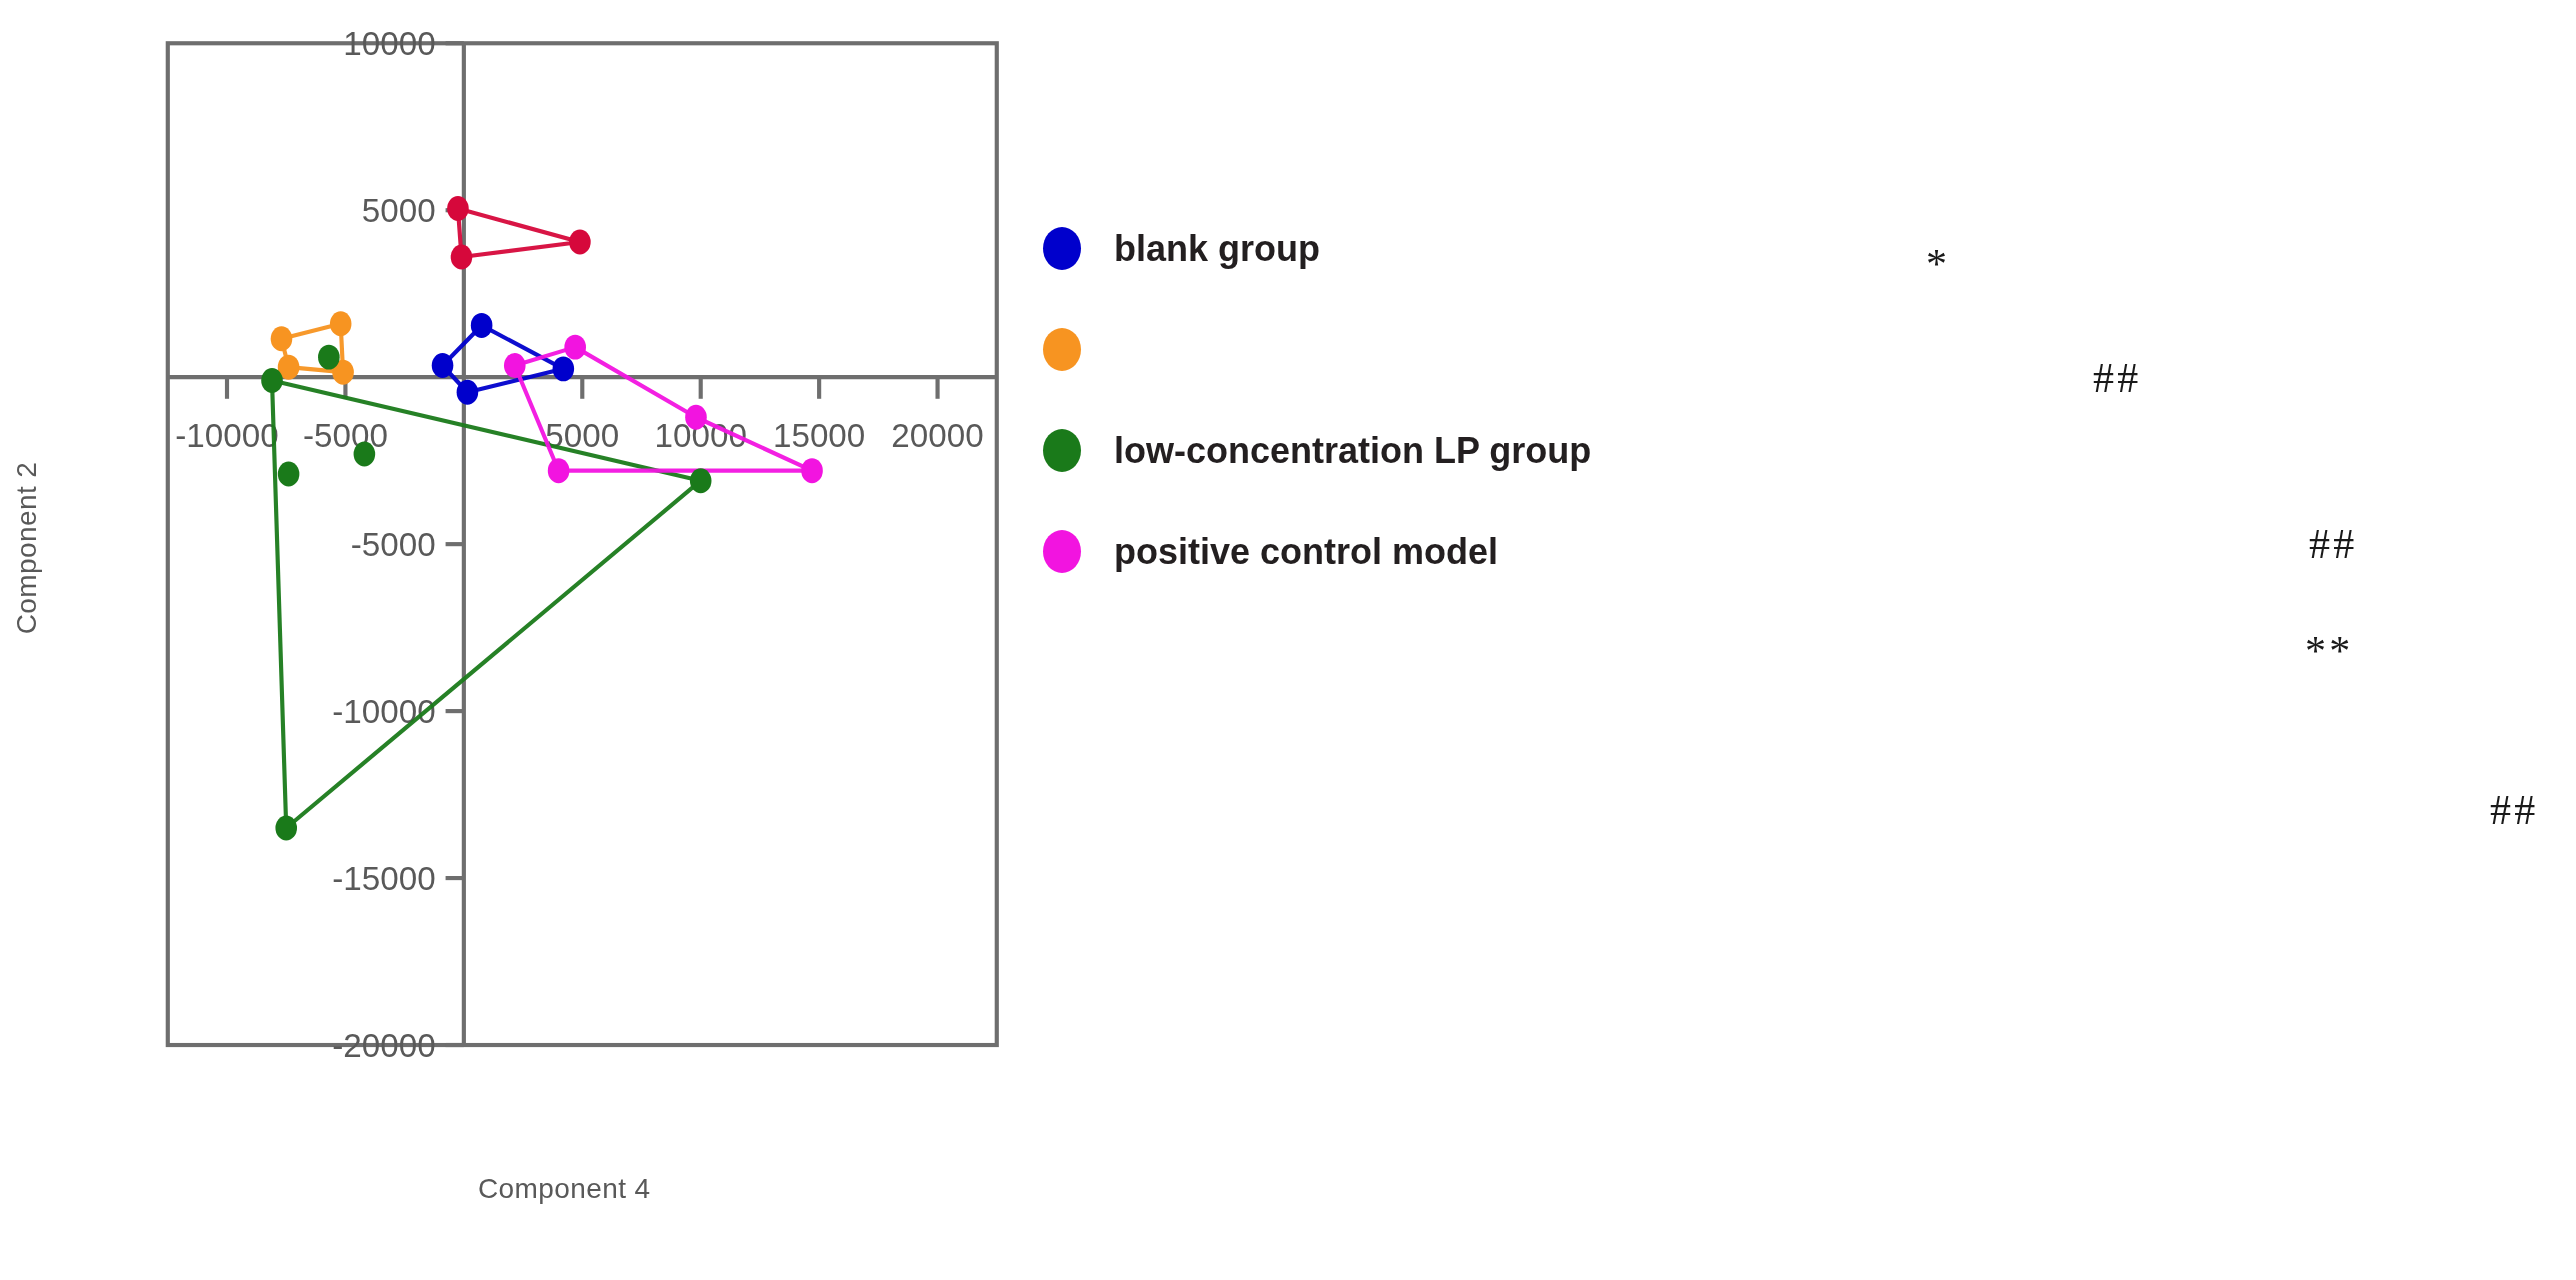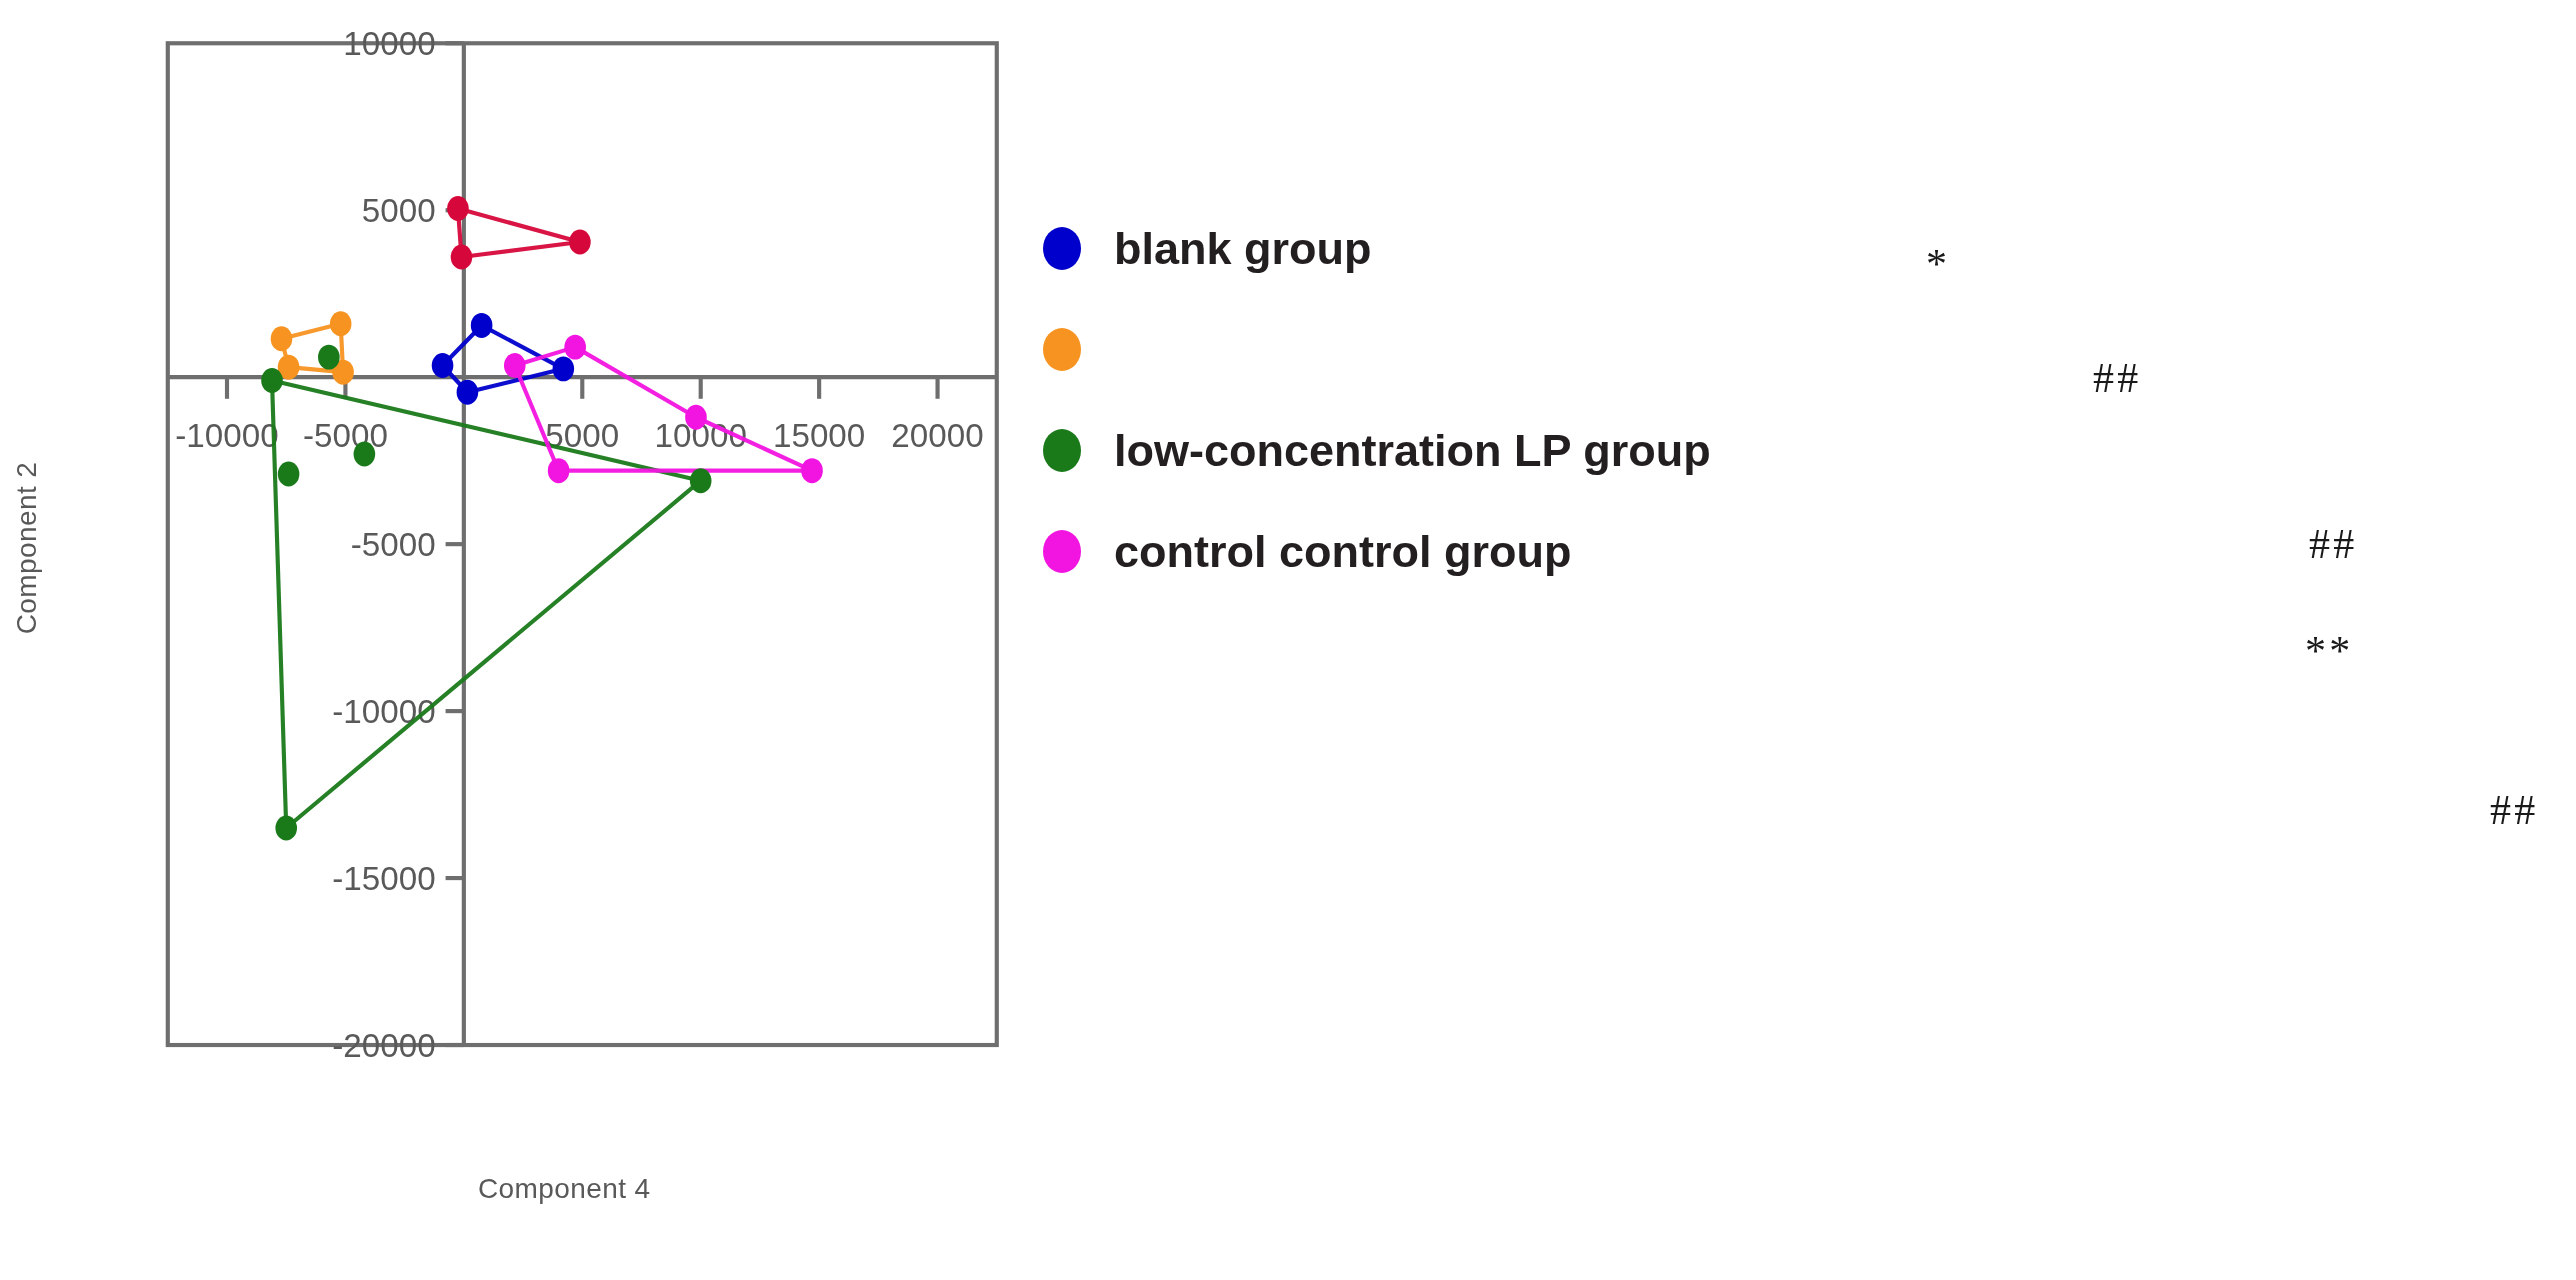--- a/index.html
+++ b/index.html
@@ -68,21 +68,21 @@
     height: 101px;
   }
   .legend-swatch {
     width: 38px;
     height: 43px;
     border-radius: 50%;
     flex: 0 0 auto;
   }
   .legend-label {
     margin-left: 33px;
-    font-size: 45px;
+    font-size: 36px;
     font-weight: bold;
     color: #231f20;
     white-space: nowrap;
     font-family: "Liberation Sans", sans-serif;
   }
 
   
   .sig-mark {
     position: absolute;
     font-size: 42px;
@@ -168,21 +168,21 @@
       </div>
       <div class="legend-row">
         <span class="legend-swatch" style="background: rgb(247, 148, 33);"></span>
       </div>
       <div class="legend-row">
         <span class="legend-swatch" style="background: rgb(26, 122, 26);"></span>
         <span class="legend-label">low-concentration LP group</span>
       </div>
       <div class="legend-row">
         <span class="legend-swatch" style="background: rgb(242, 20, 224);"></span>
-        <span class="legend-label">control control group</span>
+        <span class="legend-label">positive control model</span>
       </div>
     </div>
 
   <div id="annotations">
       <div class="sig-mark" style="left: 1926px; top: 243px;">*</div>
       <div class="sig-mark" style="left: 2093px; top: 357px;">##</div>
       <div class="sig-mark" style="left: 2309px; top: 523px;">##</div>
       <div class="sig-mark" style="left: 2305px; top: 630px;">**</div>
       <div class="sig-mark" style="left: 2490px; top: 789px;">##</div>
     </div>

